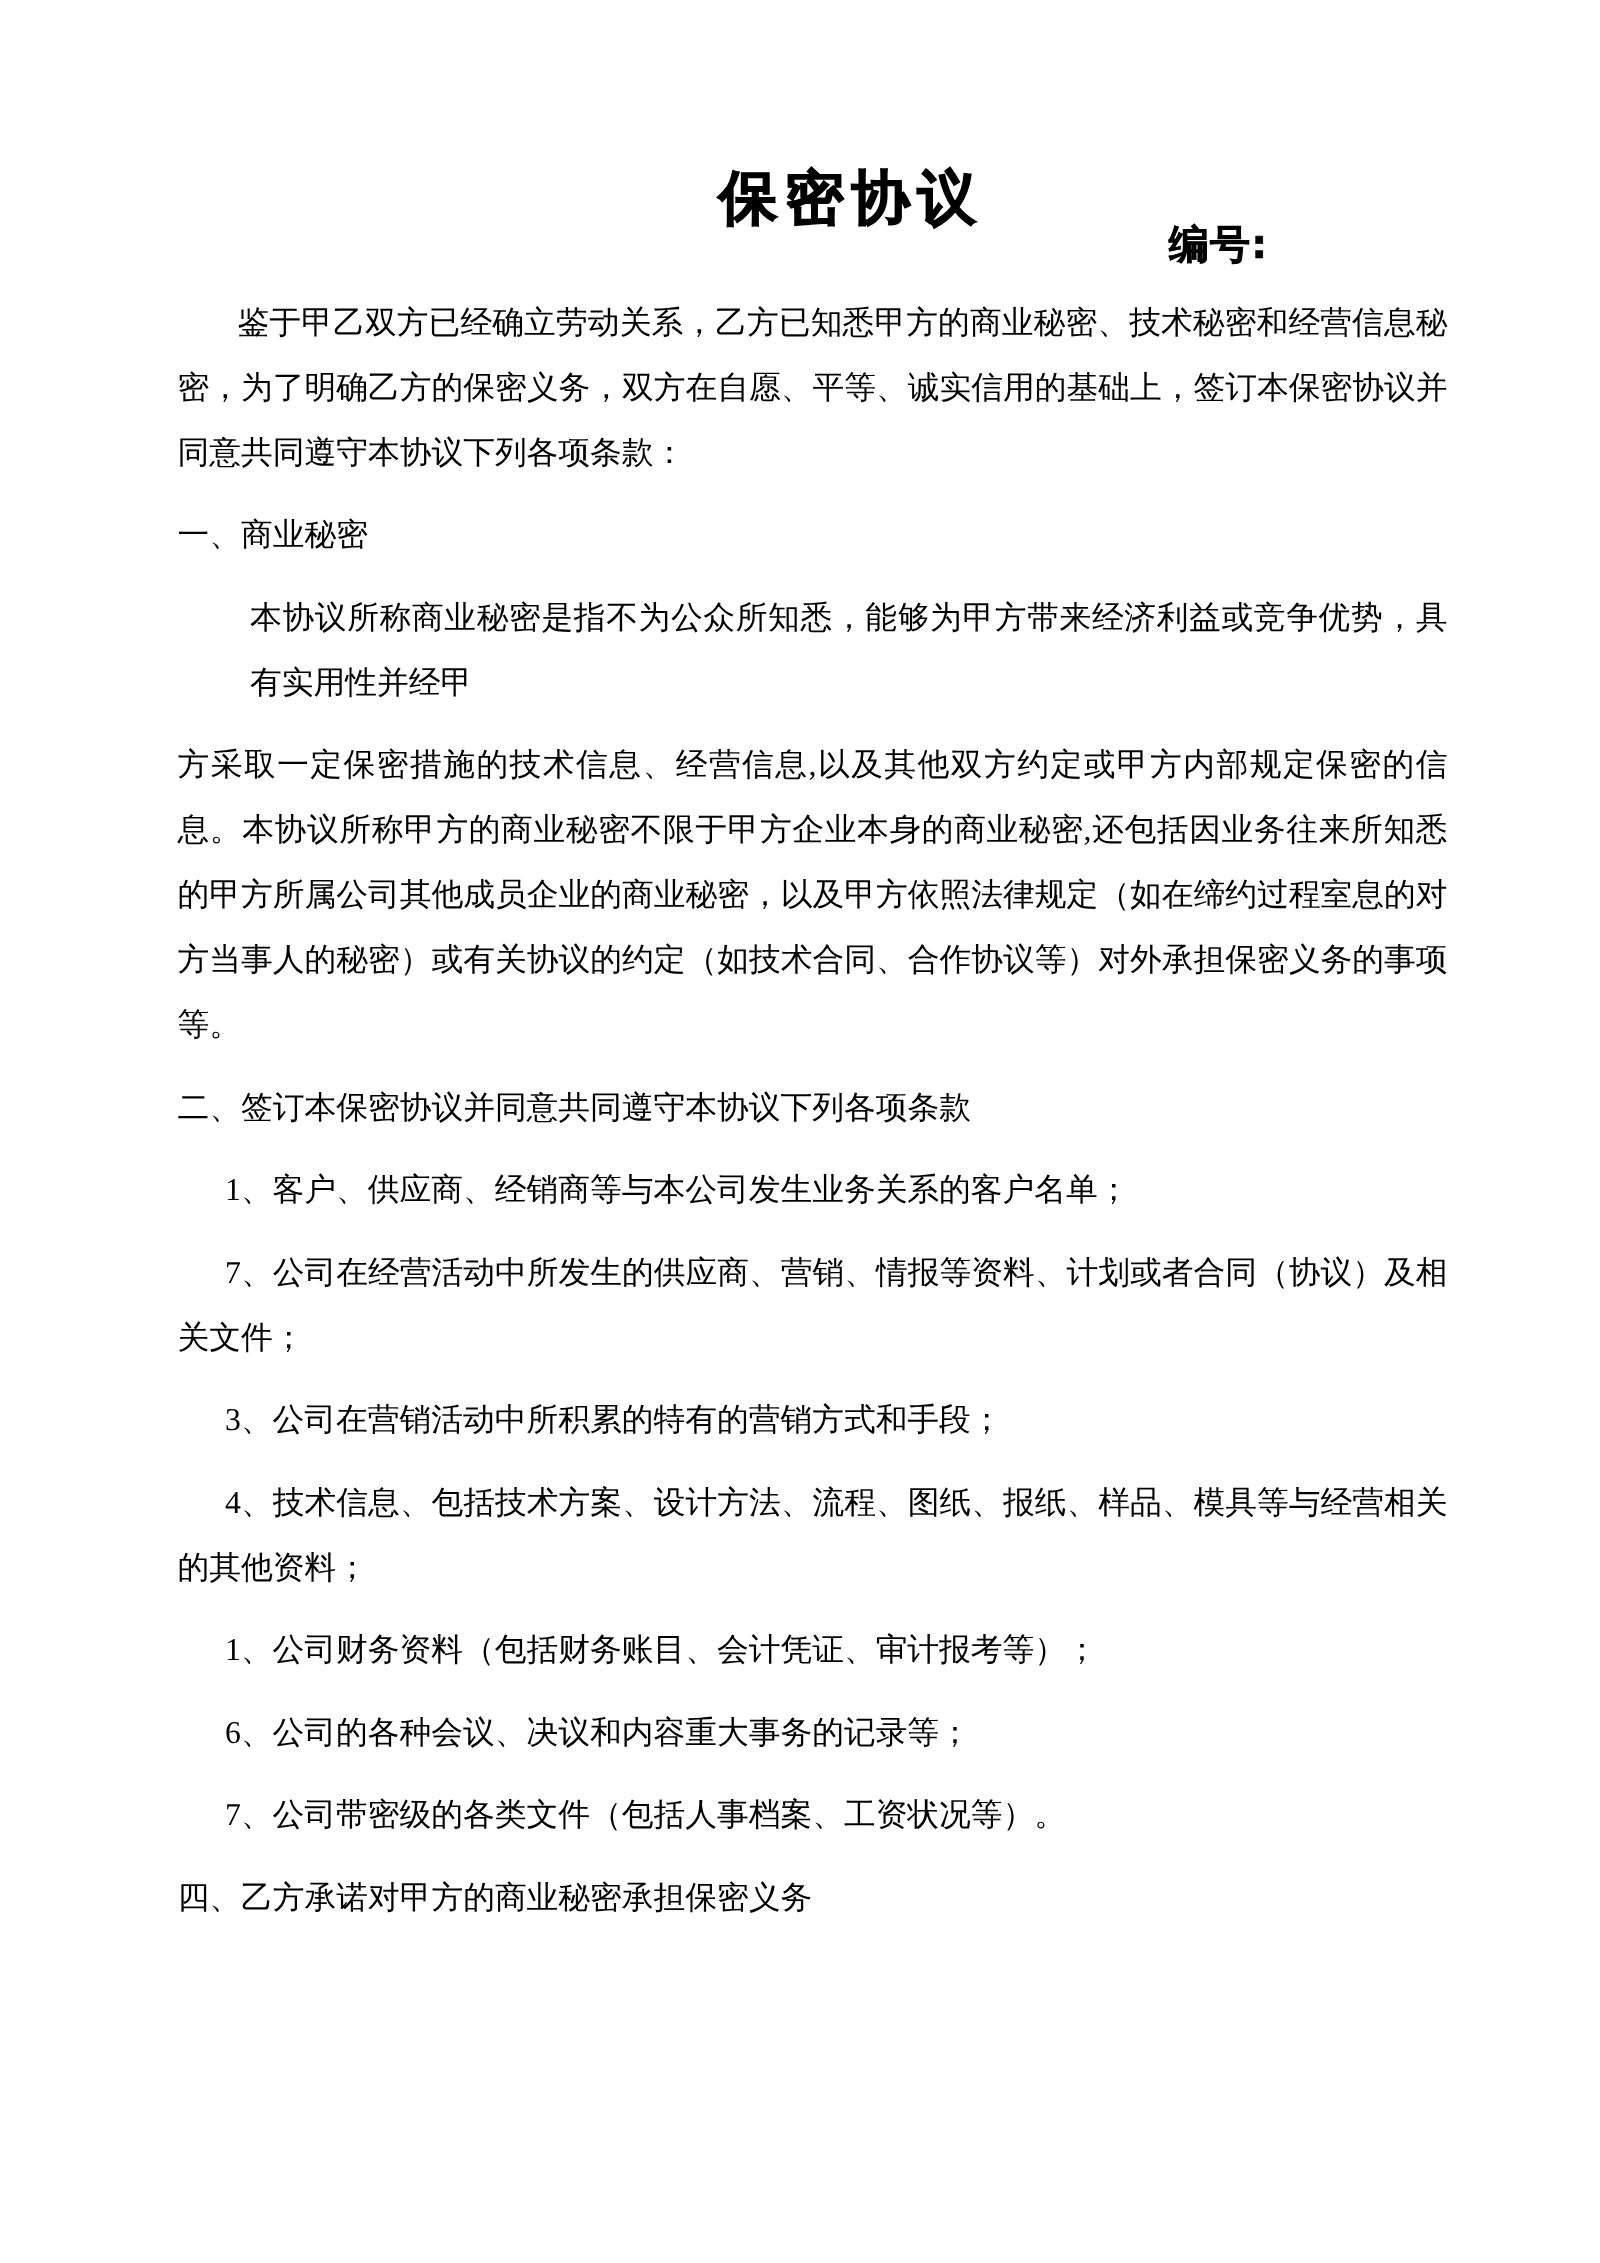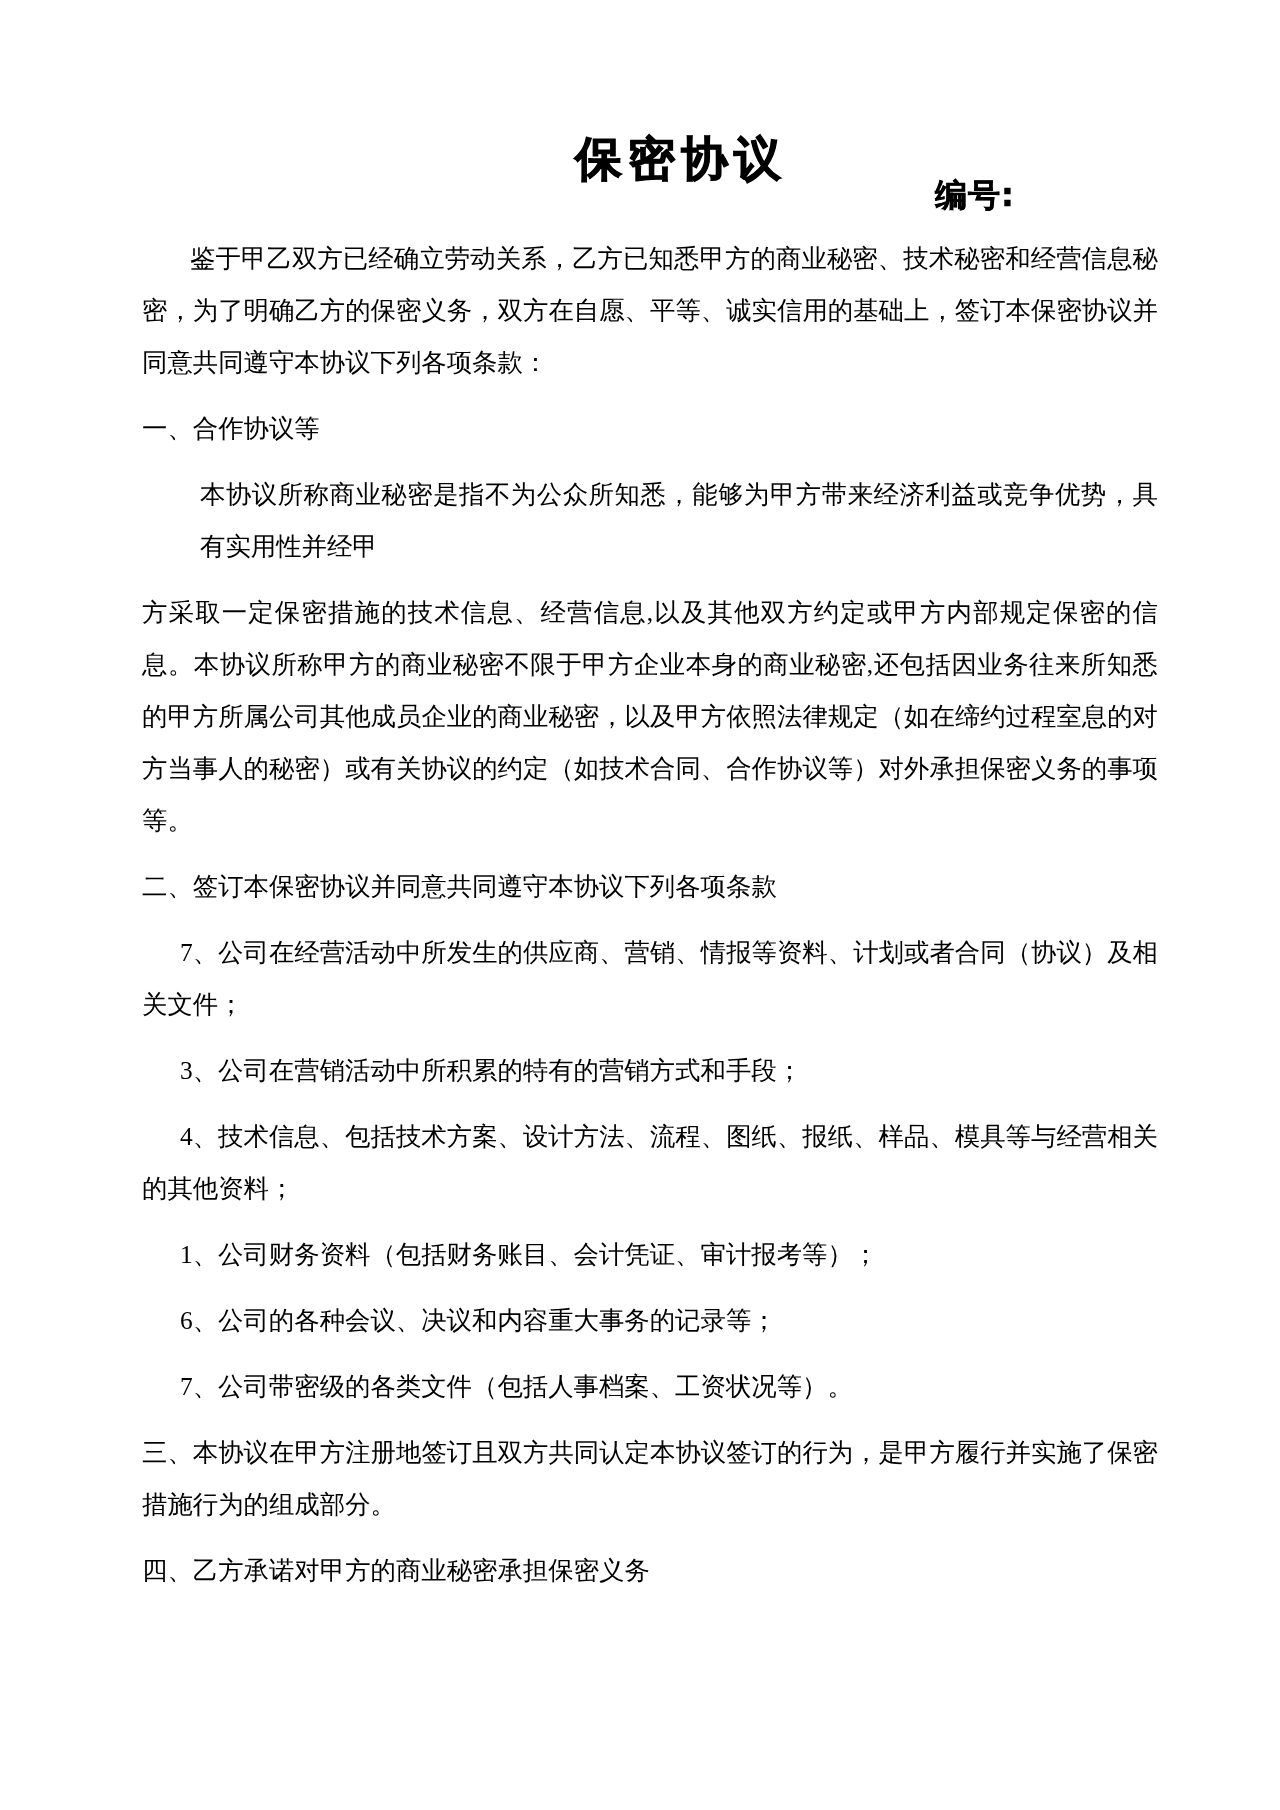--- a/index.html
+++ b/index.html
@@ -67,26 +67,26 @@
 </head>
 <body>
 
 <div class="page">
   <div class="header">
     <h1 class="title">保密协议</h1>
     <span class="doc-number">编号:</span>
   </div>
   <div class="content">
       <p class="para first-indent">鉴于甲乙双方已经确立劳动关系，乙方已知悉甲方的商业秘密、技术秘密和经营信息秘密，为了明确乙方的保密义务，双方在自愿、平等、诚实信用的基础上，签订本保密协议并同意共同遵守本协议下列各项条款：</p>
-      <p class="para flush">一、合作协议等</p>
+      <p class="para flush">一、商业秘密</p>
       <p class="para block-indent">本协议所称商业秘密是指不为公众所知悉，能够为甲方带来经济利益或竞争优势，具有实用性并经甲</p>
       <p class="para flush">方采取一定保密措施的技术信息、经营信息,以及其他双方约定或甲方内部规定保密的信息。本协议所称甲方的商业秘密不限于甲方企业本身的商业秘密,还包括因业务往来所知悉的甲方所属公司其他成员企业的商业秘密，以及甲方依照法律规定（如在缔约过程室息的对方当事人的秘密）或有关协议的约定（如技术合同、合作协议等）对外承担保密义务的事项等。</p>
       <p class="para flush">二、签订本保密协议并同意共同遵守本协议下列各项条款</p>
+      <p class="para item">1、客户、供应商、经销商等与本公司发生业务关系的客户名单；</p>
       <p class="para item">7、公司在经营活动中所发生的供应商、营销、情报等资料、计划或者合同（协议）及相关文件；</p>
       <p class="para item">3、公司在营销活动中所积累的特有的营销方式和手段；</p>
       <p class="para item">4、技术信息、包括技术方案、设计方法、流程、图纸、报纸、样品、模具等与经营相关的其他资料；</p>
       <p class="para item">1、公司财务资料（包括财务账目、会计凭证、审计报考等）；</p>
       <p class="para item">6、公司的各种会议、决议和内容重大事务的记录等；</p>
       <p class="para item">7、公司带密级的各类文件（包括人事档案、工资状况等）。</p>
-      <p class="para flush">三、本协议在甲方注册地签订且双方共同认定本协议签订的行为，是甲方履行并实施了保密措施行为的组成部分。</p>
       <p class="para flush">四、乙方承诺对甲方的商业秘密承担保密义务</p>
     </div>
 </div>
 
 </body></html>

